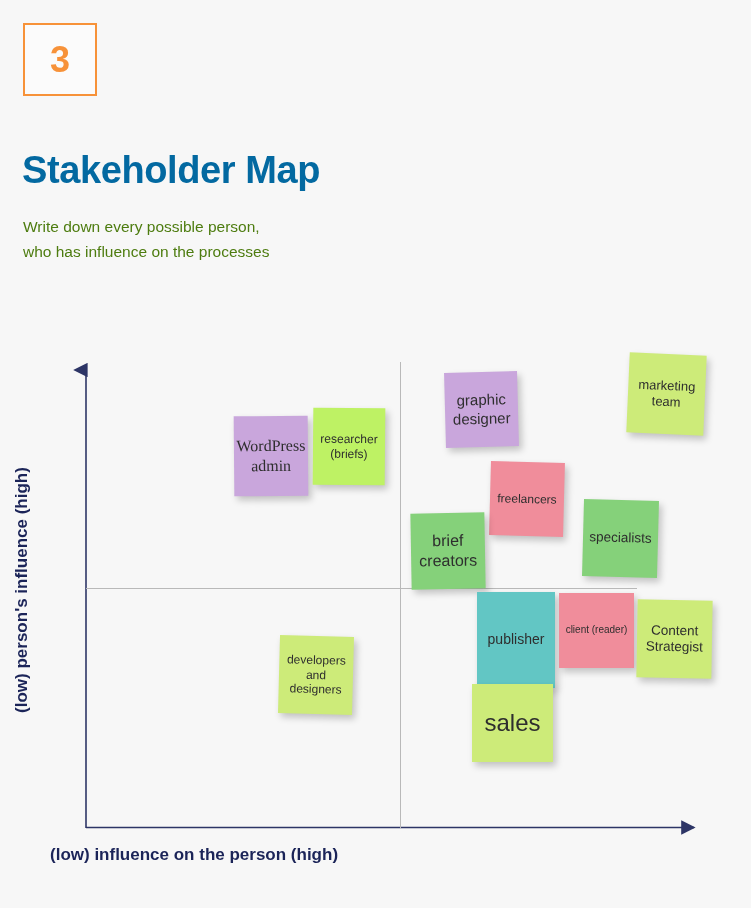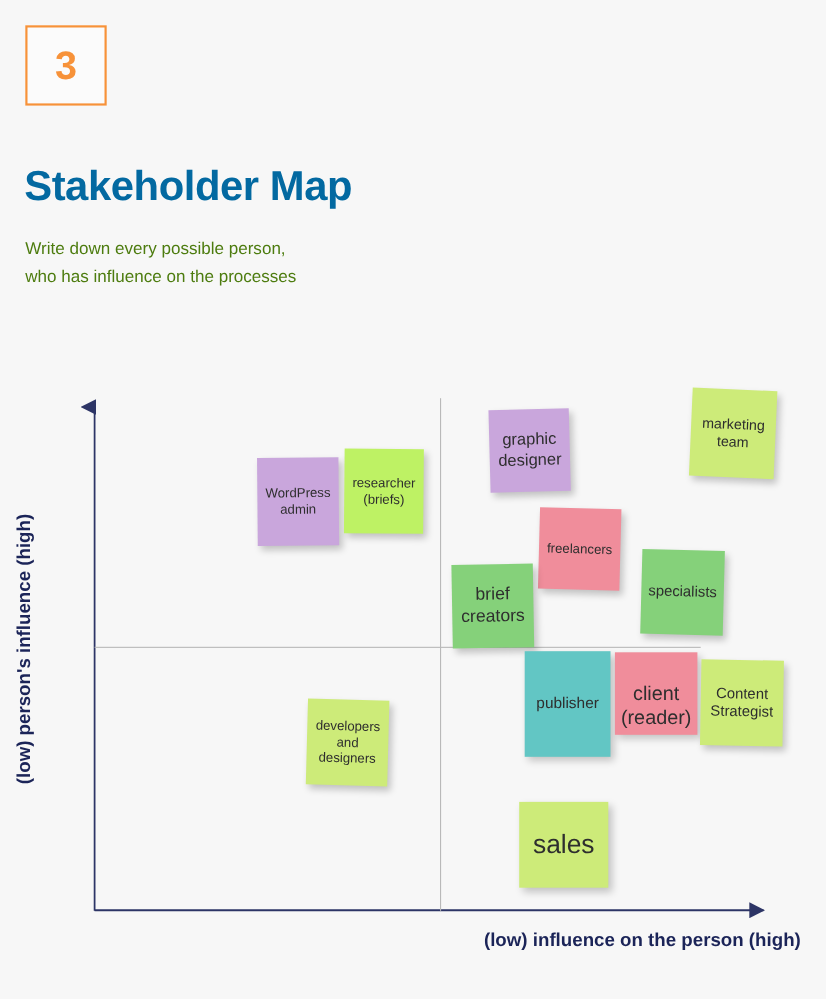--- a/index.html
+++ b/index.html
@@ -89,23 +89,23 @@
   }
   .axis-label-y {
     left: -148px;
     top: 240px;
     transform: rotate(-90deg);
     transform-origin: center center;
     width: 340px;
     text-align: center;
   }
   .axis-label-x {
-    left: 5px; top: 505px;
+    left: 18px; top: 505px;
     width: 723px;
-    text-align: right;
+    text-align: left;
     padding-left: 32px;
   }
 
   
   .note {
     position: absolute;
     display: flex;
     align-items: center;
     justify-content: center;
     text-align: center;
@@ -144,21 +144,21 @@
     <line x1="86" y1="487.5" x2="694" y2="487.5" stroke="#2d3566" stroke-width="1.6" marker-end="url(#arrow-right)"></line>
   </svg>
 
   <div class="quad-line quad-line-h"></div>
   <div class="quad-line quad-line-v"></div>
 
   <div class="axis-label axis-label-y">(low) person's influence (high)</div>
   <div class="axis-label axis-label-x">(low) influence on the person (high)</div>
 
   <div id="notes-layer">
-      <div class="note" style="left: 234px; top: 76px; width: 74px; height: 80px; background: rgb(201, 166, 220); font-size: 12px; transform: rotate(-0.5deg);">
+      <div class="note" style="left: 234px; top: 76px; width: 74px; height: 80px; background: rgb(201, 166, 220); font-size: 16px; transform: rotate(-0.5deg); font-family: Liberation Serif, serif;">
         <span>WordPress admin</span>
       </div>
       <div class="note" style="left: 313px; top: 68px; width: 72px; height: 77px; background: #bef264; font-size: 12px; transform: rotate(0.5deg);">
         <span>researcher (briefs)</span>
       </div>
       <div class="note" style="left: 445px; top: 32px; width: 73px; height: 75px; background: rgb(201, 166, 220); font-size: 15px; transform: rotate(-1.5deg);">
         <span>graphic designer</span>
       </div>
       <div class="note" style="left: 628px; top: 14px; width: 77px; height: 80px; background: rgb(205, 235, 121); font-size: 13px; transform: rotate(2.5deg);">
         <span>marketing team</span>
@@ -168,26 +168,26 @@
       </div>
       <div class="note" style="left: 583px; top: 160px; width: 75px; height: 77px; background: rgb(133, 209, 122); font-size: 13.5px; transform: rotate(1.5deg);">
         <span>specialists</span>
       </div>
       <div class="note" style="left: 411px; top: 173px; width: 74px; height: 76px; background: rgb(133, 209, 122); font-size: 16px; transform: rotate(-1deg);">
         <span>brief creators</span>
       </div>
       <div class="note" style="left: 477px; top: 252px; width: 78px; height: 96px; background: rgb(98, 198, 196); font-size: 14px; transform: rotate(0deg);">
         <span>publisher</span>
       </div>
-      <div class="note" style="left: 559px; top: 253px; width: 75px; height: 75px; background: rgb(240, 141, 155); font-size: 18px; transform: rotate(0deg); align-items: flex-end;">
+      <div class="note" style="left: 559px; top: 253px; width: 75px; height: 75px; background: rgb(240, 141, 155); font-size: 10px; transform: rotate(0deg);">
         <span>client (reader)</span>
       </div>
       <div class="note" style="left: 637px; top: 260px; width: 75px; height: 78px; background: rgb(205, 235, 121); font-size: 13.5px; transform: rotate(1deg);">
         <span>Content Strategist</span>
       </div>
-      <div class="note" style="left: 472px; top: 344px; width: 81px; height: 78px; background: rgb(205, 235, 121); font-size: 24px; transform: rotate(0deg); margin-top: 45px;">
+      <div class="note" style="left: 472px; top: 344px; width: 81px; height: 78px; background: rgb(205, 235, 121); font-size: 24px; transform: rotate(0deg);">
         <span>sales</span>
       </div>
       <div class="note" style="left: 279px; top: 296px; width: 74px; height: 78px; background: rgb(205, 235, 121); font-size: 12px; transform: rotate(1.5deg);">
         <span>developers and designers</span>
       </div>
     </div>
 </div>
 
 </body></html>

